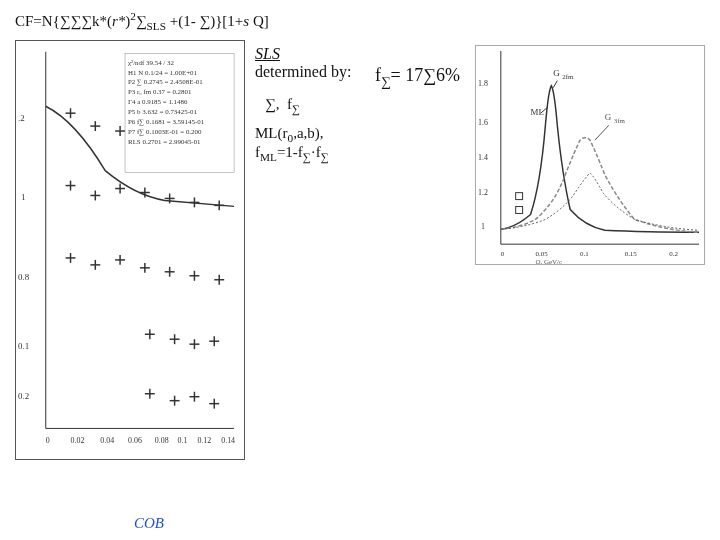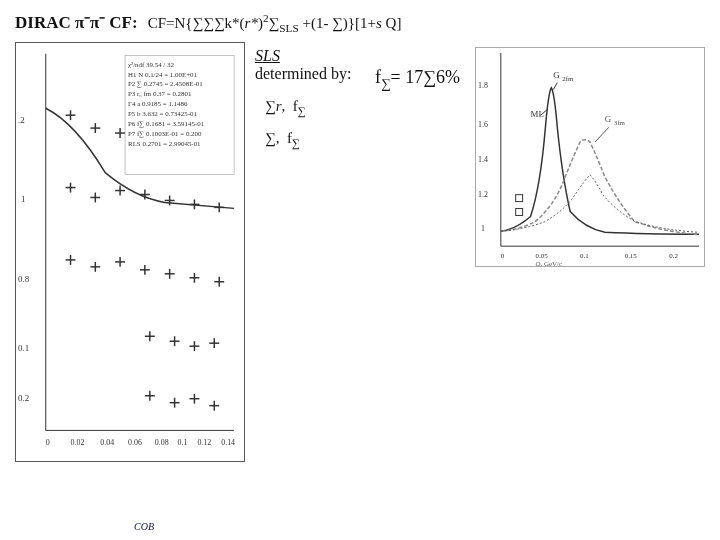--- a/index.html
+++ b/index.html
@@ -129,36 +129,35 @@
     .right-graph-svg {
       width: 100%;
       height: 100%;
     }
 
     
     .cob-label {
       position: absolute;
       bottom: 8px;
       left: 134px;
-      font-size: 10px;
-      color: #0f172a;
+      font-size: 15px;
+      color: #1d4ed8;
       font-style: italic;
     }
 
     sub, sup {
       font-size: 0.75em;
     }
   </style>
 </head>
 <body>
 
 <div class="page-container">
 
   <div class="title-row">
-    <span class="title-left">DIRAC π⁻π⁻ CF:</span>
     <span class="title-formula">
       CF=N{<span style="font-style:italic">∑∑∑</span>k*(<span style="font-style:italic">r*</span>)<sup>2</sup>∑<sub>SLS</sub> +(1- ∑)}[1+<span style="font-style:italic">s</span> Q]
     </span>
   </div>
 
   <div class="main-content">
 
     <div class="left-col">
       <div class="graph-container">
         <svg class="graph-svg" viewBox="0 0 230 420" xmlns="http://www.w3.org/2000/svg">
@@ -279,25 +278,25 @@
 
     <div class="right-col">
 
       <div class="sls-section">
         <div class="sls-title">
           <span style="font-style:italic; text-decoration:underline;">SLS</span>
           <span> determined by:</span>
         </div>
         <div class="formula-lines">
           <span class="formula-line">
-            ∑<span style="font-style:italic">r</span>,&nbsp; f<sub>∑</sub>
-          </span>
-          <span class="formula-line">
             ∑,&nbsp; f<sub>∑</sub>
           </span>
+        </div>
+        <div class="ml-line">
+          ML(r<sub>0</sub>,a,b),&nbsp; f<sub>ML</sub>=1-f<sub>∑</sub>·f<sub>∑</sub>
         </div>
       </div>
 
       <div class="bottom-row">
 
         <div class="f-value">
           f<sub>∑</sub>= 17∑6%
         </div>
 
         <div class="right-graph-container">

